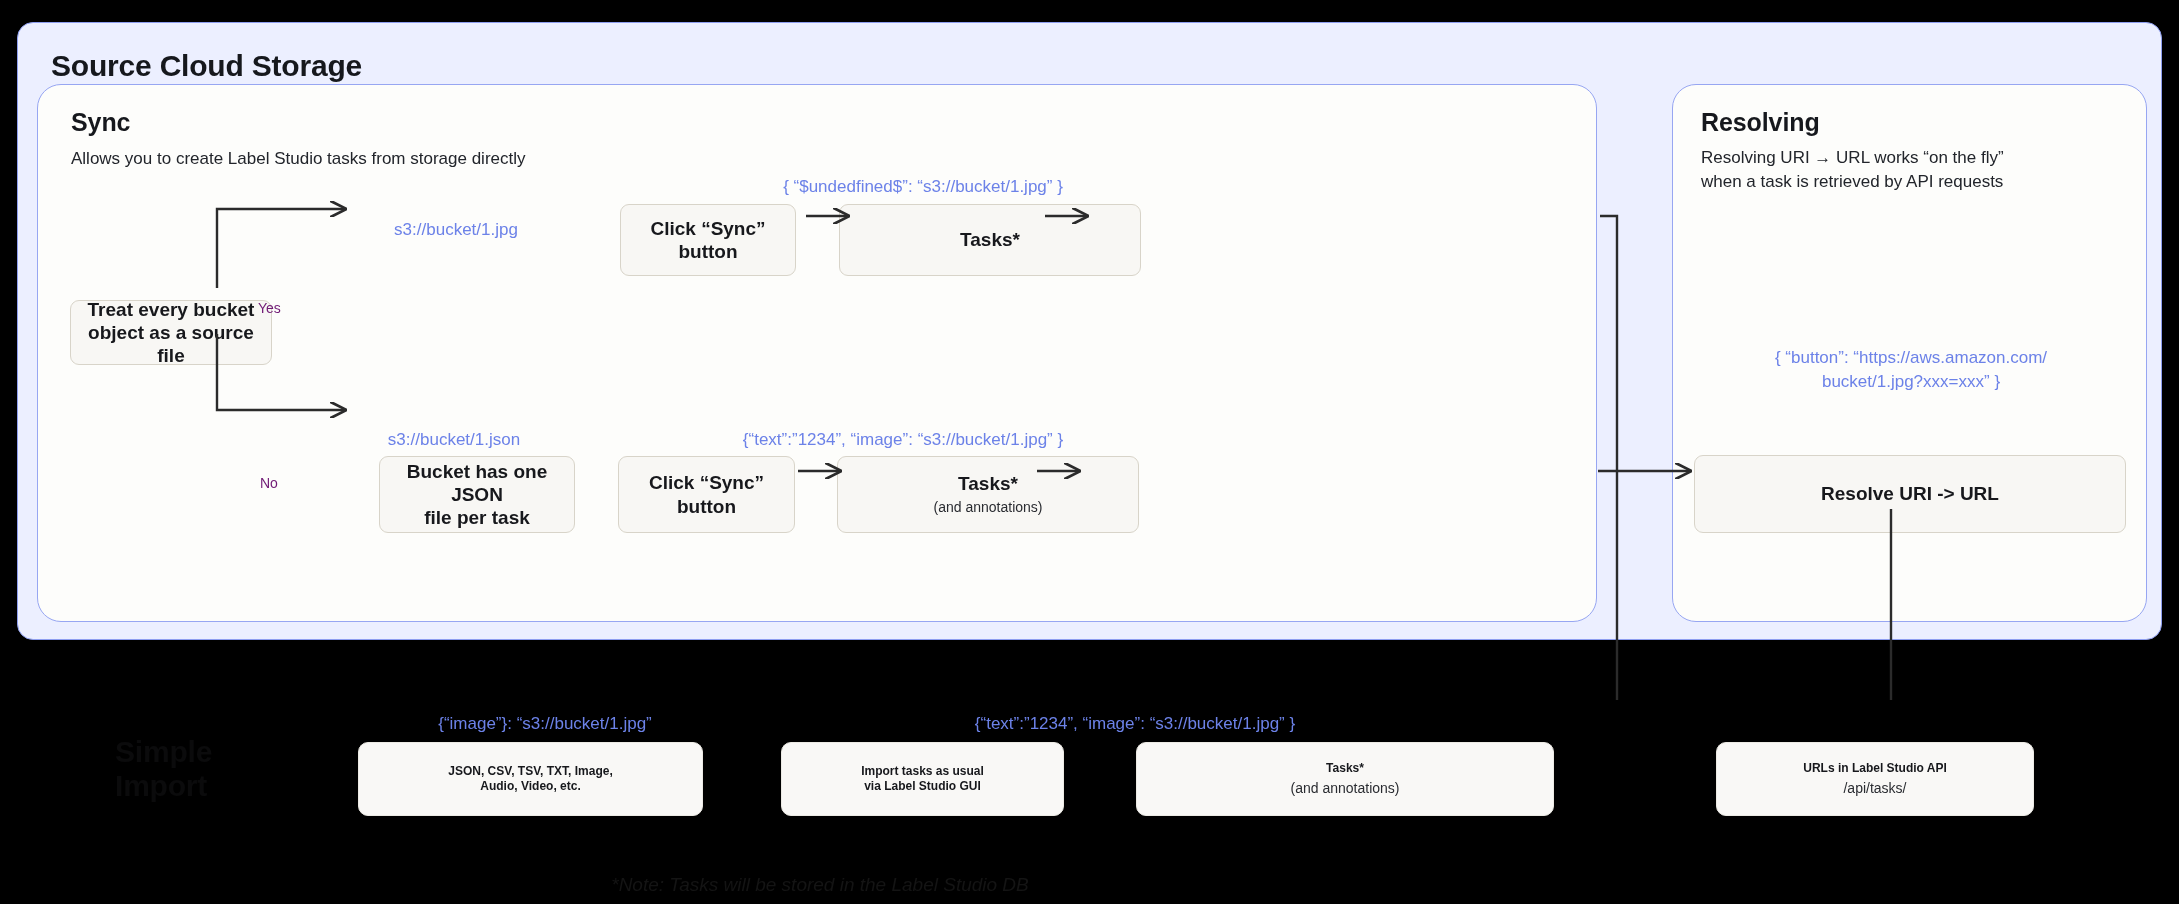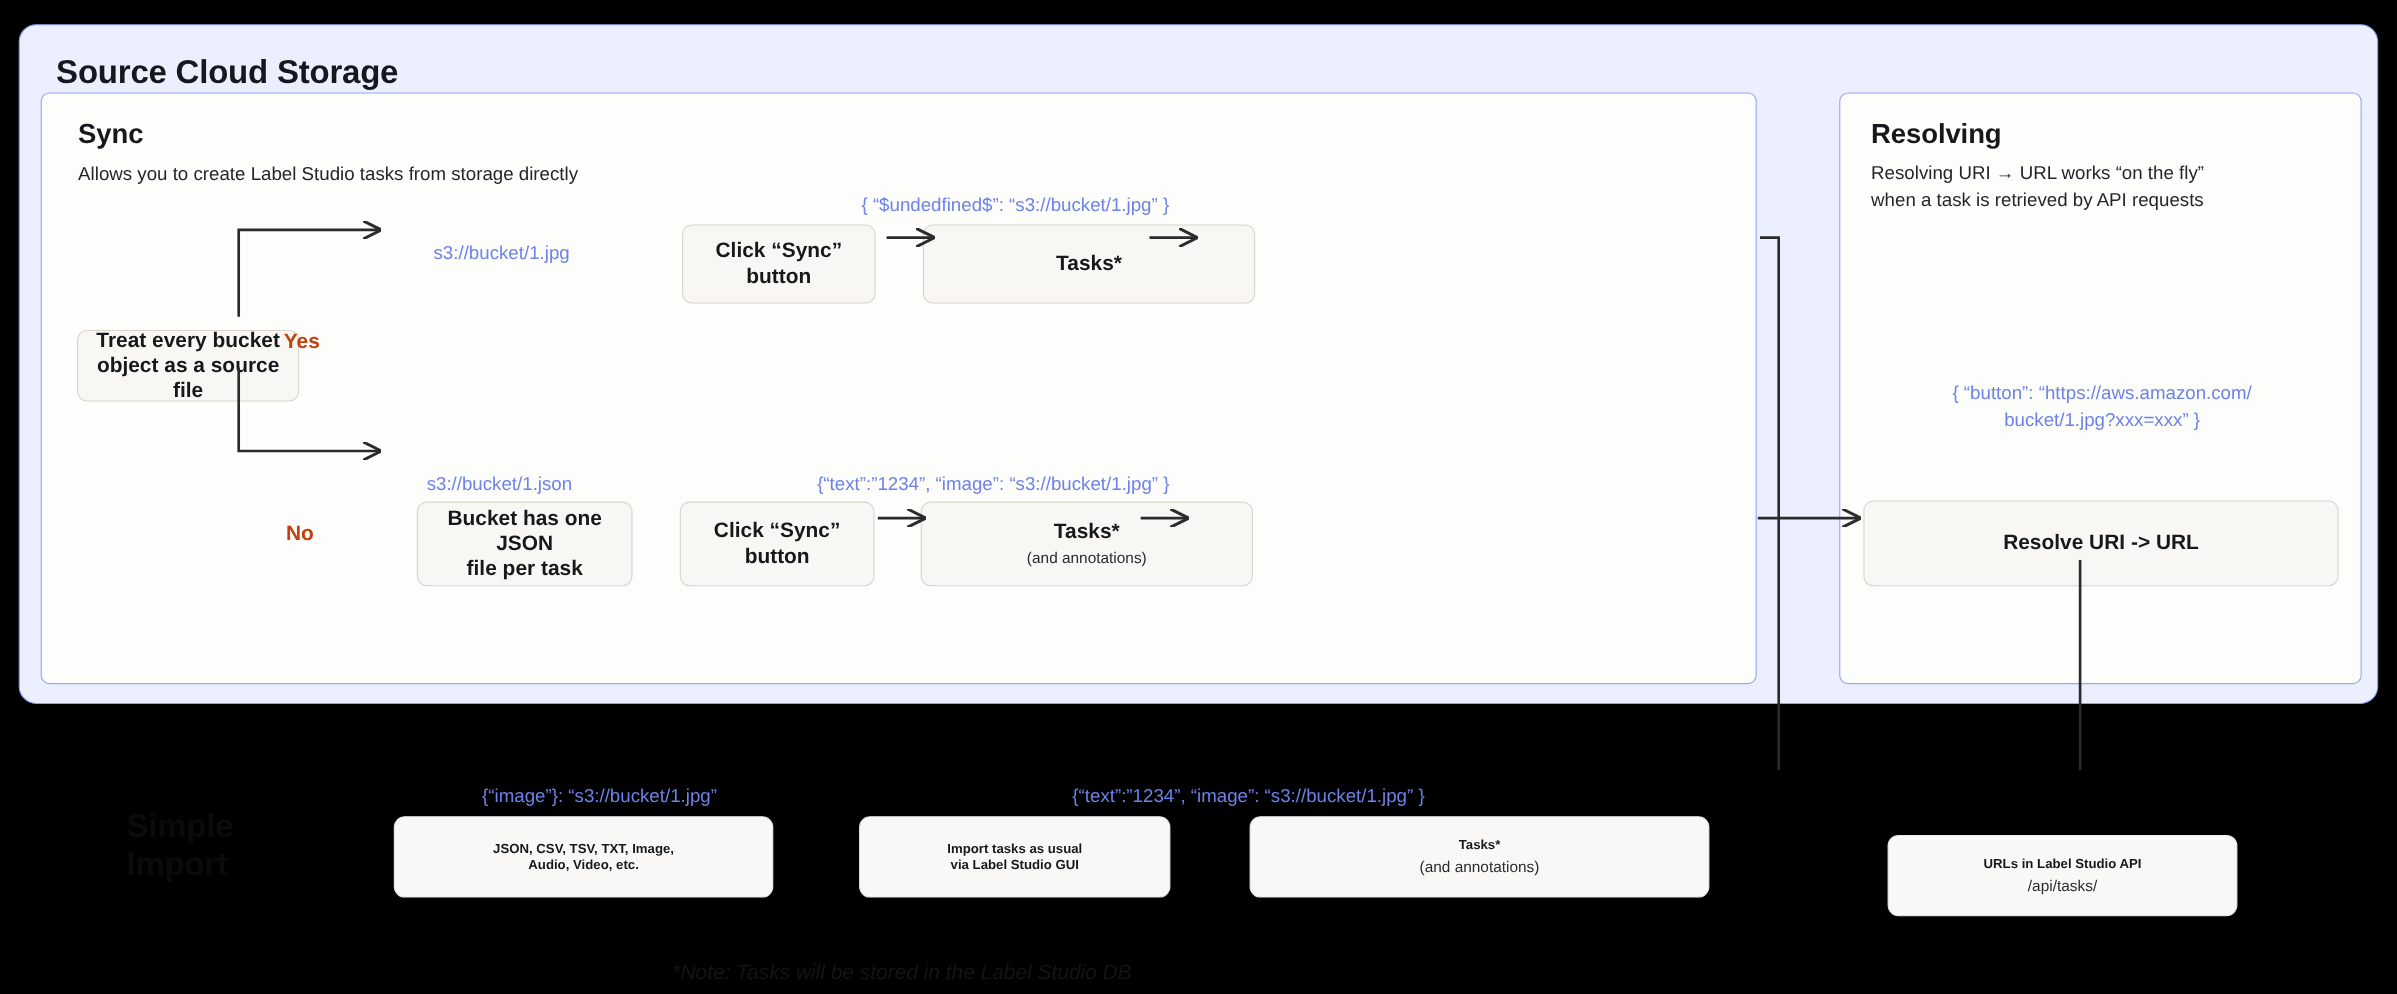--- a/index.html
+++ b/index.html
@@ -16,21 +16,21 @@
     box-sizing:border-box;
   }
   #outer-title{
     position:absolute;left:33px;top:26px;
     font-size:30px;font-weight:700;color:#16181d;letter-spacing:-.2px;
   }
 
   
   .panel{
     position:absolute;background:#fdfdfb;border:1.2px solid #97a6f2;
-    border-radius:8px;box-sizing:border-box;
+    border-radius:24px;box-sizing:border-box;
   }
   #sync-panel{left:19px;top:61px;width:1560px;height:538px;}
   #resolving-panel{left:1654px;top:61px;width:475px;height:538px;}
 
   .panel-title{
     position:absolute;font-size:25px;font-weight:600;color:#16181d;
     letter-spacing:-.1px;
   }
   .panel-sub{
     position:absolute;font-size:17px;color:#22252b;line-height:1.45;
@@ -55,21 +55,21 @@
 
   
   .ann{
     position:absolute;color:#6c82e8;font-size:17px;text-align:center;
     line-height:1.4;white-space:nowrap;font-weight:400;
   }
   .ann.wrap{white-space:normal;}
 
   
   .branch-label{
-    position:absolute;font-size:19px;font-weight:700;color:#c2410c;
+    position:absolute;font-size:14px;font-weight:400;color:#701a75;
   }
 
   
   #wires{position:absolute;left:0;top:0;width:2179px;height:904px;overflow:visible;pointer-events:none;}
 
   
   #simple-import{
     position:absolute;left:115px;top:735px;width:190px;
     font-size:30px;font-weight:700;color:#0b0b0c;line-height:1.12;
     letter-spacing:-.2px;
@@ -161,21 +161,21 @@
   <div class="t1">via Label Studio GUI</div>
 </div>
 
 <div class="ann" style="left:850px;top:712px;width:570px;">{“text”:”1234”,  “image”: “s3://bucket/1.jpg” }</div>
 
 <div class="node bottom" style="left:1136px;top:742px;width:418px;height:74px;">
   <div class="t1">Tasks*</div>
   <div class="t2">(and annotations)</div>
 </div>
 
-<div class="node bottom" style="left:1716px;top:742px;width:318px;height:74px;margin-top:17px;">
+<div class="node bottom" style="left:1716px;top:742px;width:318px;height:74px;">
   <div class="t1">URLs in Label Studio API</div>
   <div class="t2">/api/tasks/</div>
 </div>
 
 <div id="footer-note">*Note: Tasks will be stored in the Label Studio DB</div>
 
 <svg id="wires" viewBox="0 0 2179 904" xmlns="http://www.w3.org/2000/svg">
   <defs>
     <marker id="arr" viewBox="0 0 10 10" refX="9" refY="5" markerWidth="7" markerHeight="7" orient="auto-start-reverse">
       <path d="M 0 0 L 10 5 L 0 10" fill="none" stroke="#2b2b2b" stroke-width="1.6"></path>

